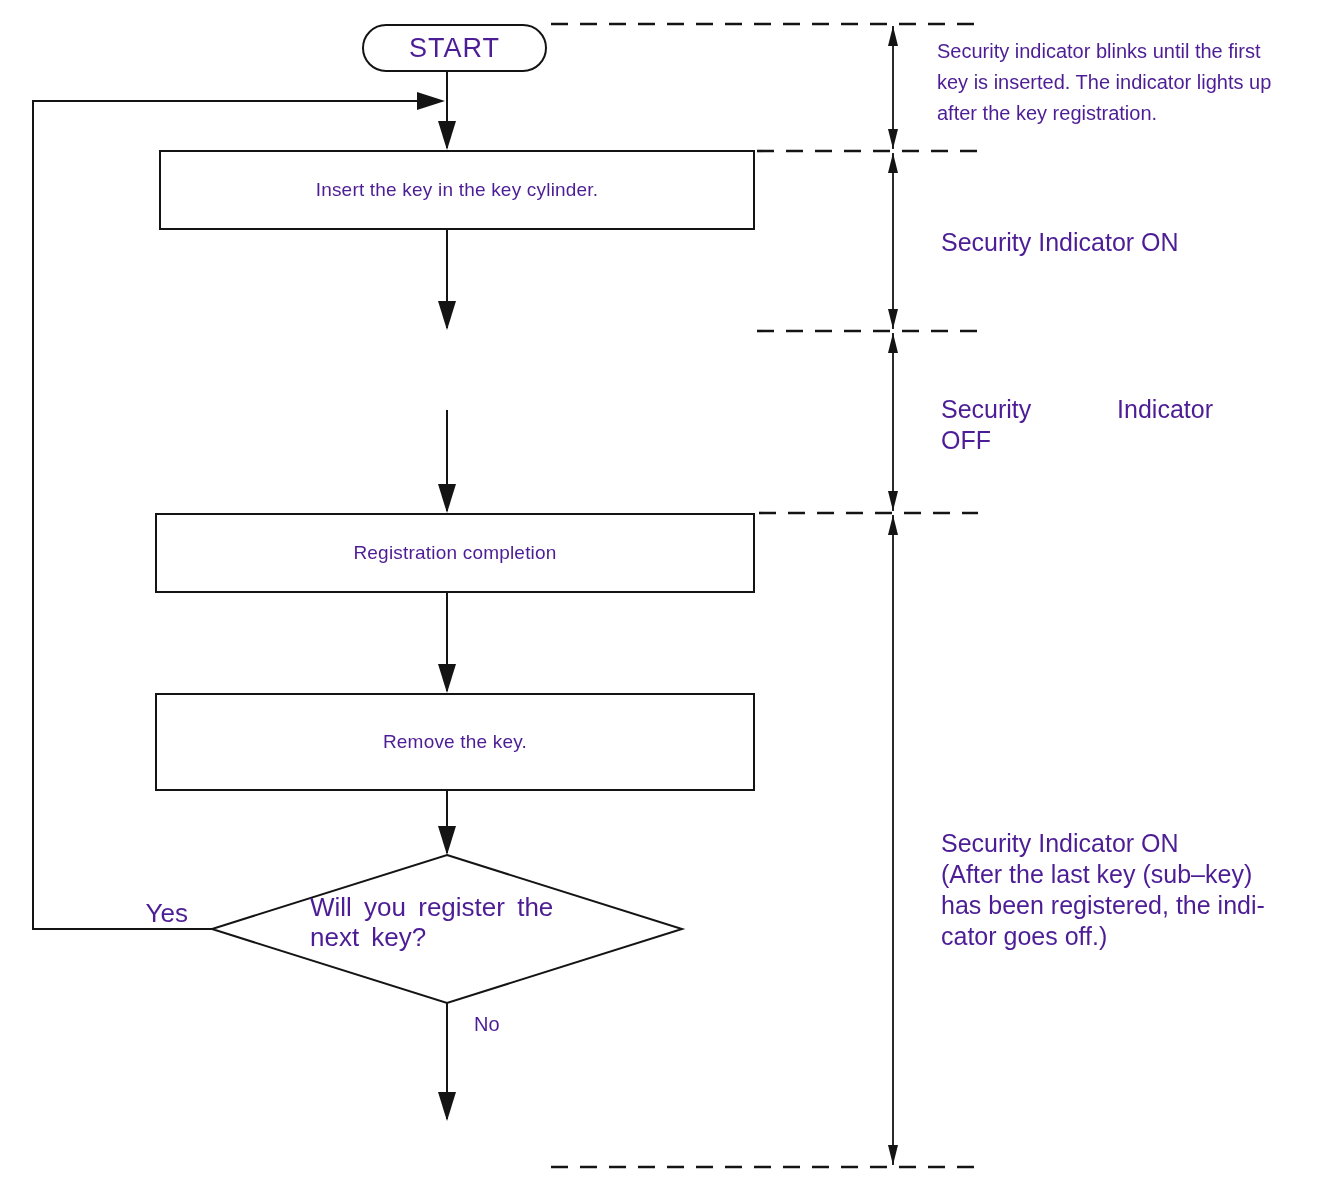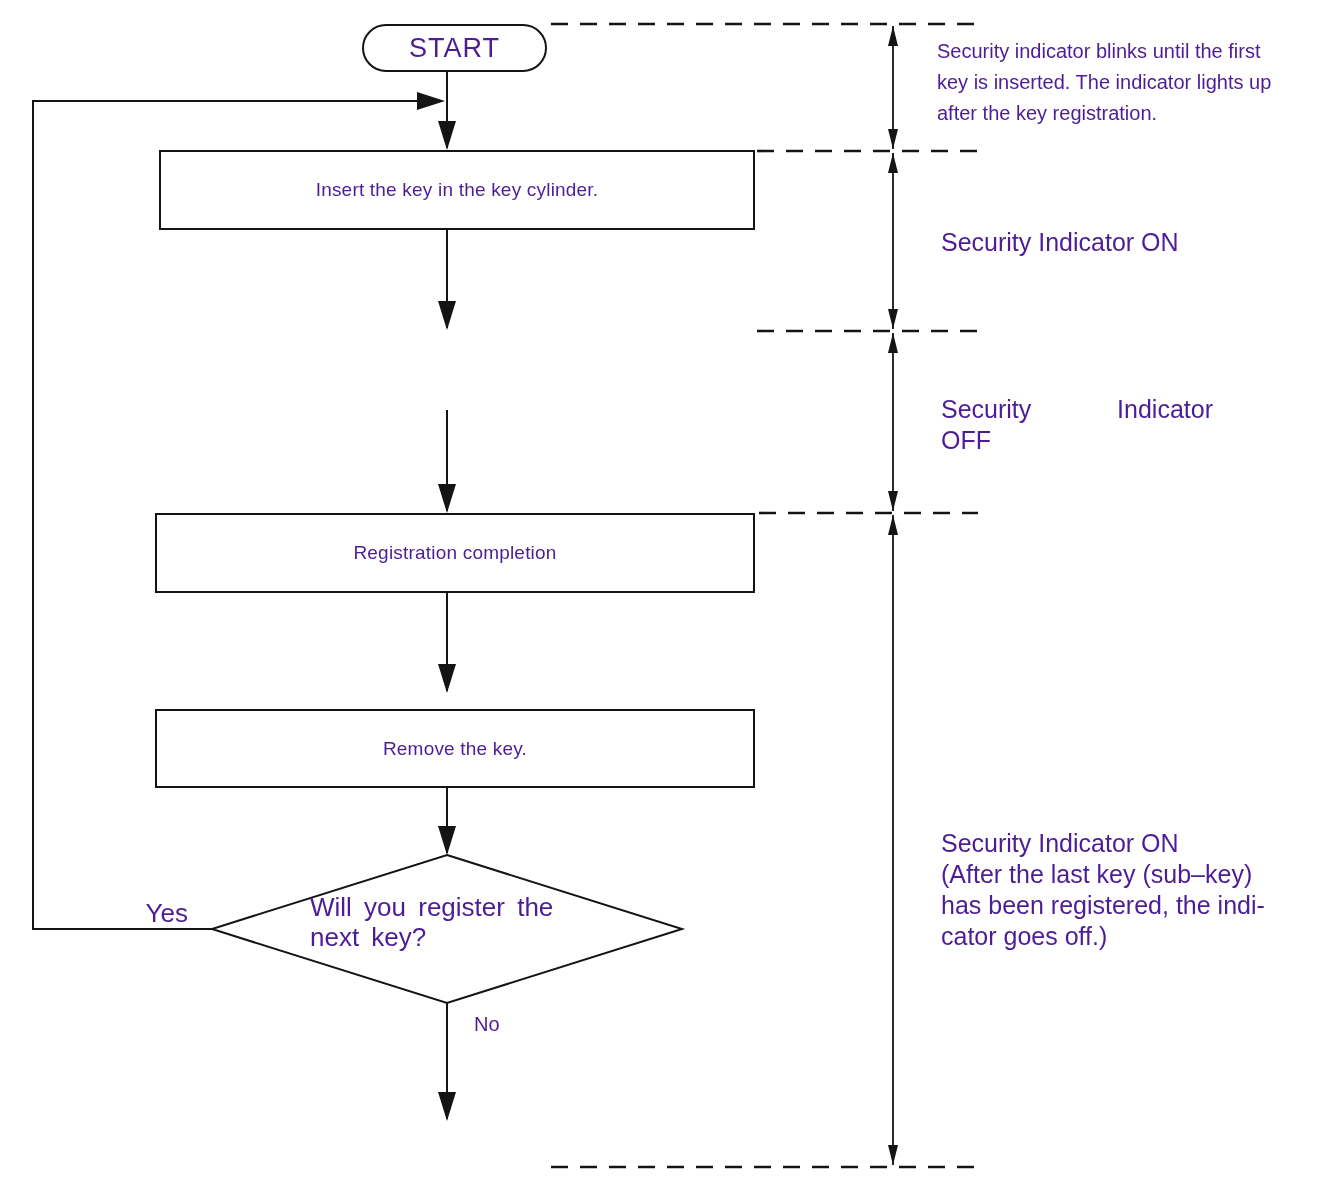--- a/index.html
+++ b/index.html
@@ -28,21 +28,21 @@
   .terminator {
     border-radius: 26px;
     font-size: 27px;
     letter-spacing: 1px;
   }
   #start-node { left: 362px; top: 24px;  width: 185px; height: 48px; }
   #end-node   { left: 365px; top: 1121px; width: 182px; height: 46px; }
   #step-1 { left: 159px; top: 150px; width: 596px; height: 80px; }
   #step-2 { left: 159px; top: 330px; width: 596px; height: 80px; }
   #step-3 { left: 155px; top: 513px; width: 600px; height: 80px; }
-  #step-4 { left: 155px; top: 693px; width: 600px; height: 79px; margin-top: 16px; }
+  #step-4 { left: 155px; top: 693px; width: 600px; height: 98px; }
   .float-text { position: absolute; }
   .preline { white-space: pre-line; }
   #decision-label {
     left: 310px; top: 892px;
     font-size: 26px; line-height: 30px;
     word-spacing: 5px;
   }
   #yes-label { left: 128px; top: 898px; width: 60px; text-align: right; font-size: 26px; }
   #no-label  { left: 474px; top: 1013px; font-size: 20px; }
   #blink-note {

